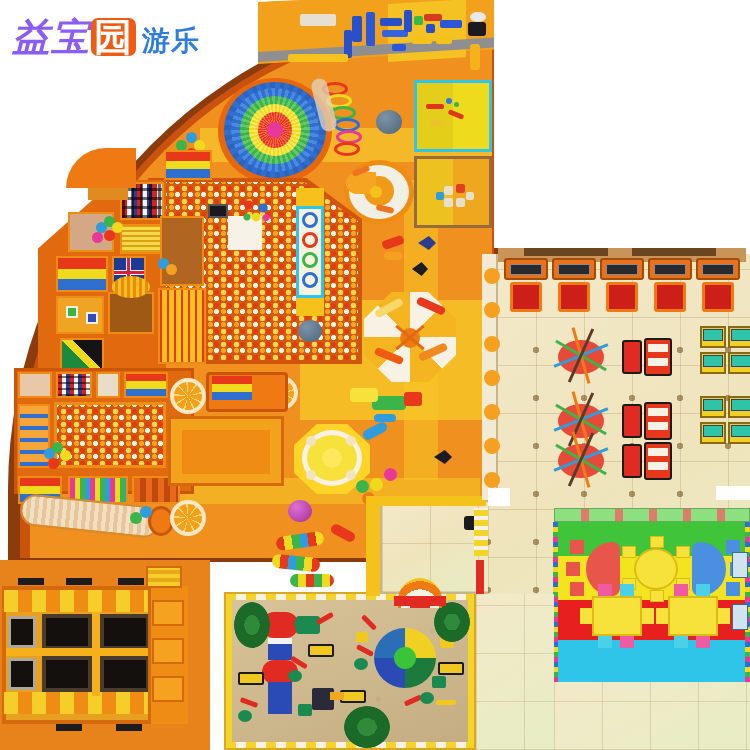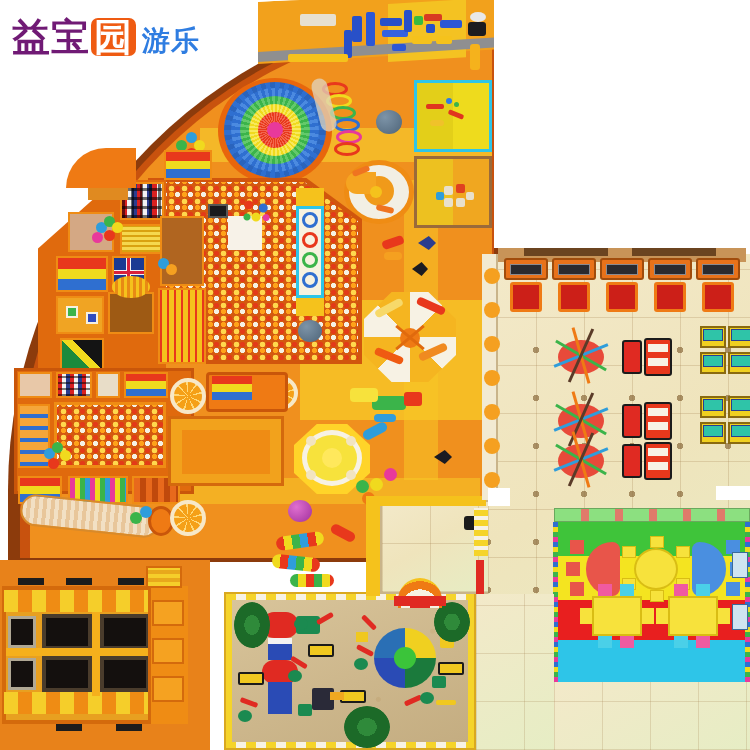--- a/index.html
+++ b/index.html
@@ -3,21 +3,21 @@
 <meta charset="utf-8">
 <title>Indoor Playground Floor Plan</title>
 <style>
   html,body{margin:0;padding:0;background:#ffffff;}
   body{font-family:"Liberation Sans","DejaVu Sans",sans-serif;}
   #stage{position:relative;width:750px;height:750px;overflow:hidden;background:#ffffff;}
 
   
   #logo{position:absolute;left:12px;top:18px;z-index:90;display:flex;align-items:center;}
   .logo-cn{font-family:"DejaVu Sans","Liberation Sans",sans-serif;font-weight:bold;font-size:38px;letter-spacing:1px;line-height:1;}
-  .logo-main{color:#701a75;}
+  .logo-main{color:#8b5cf6;font-style:italic;}
   .logo-box{display:inline-block;background:#ef5b12;color:#ffffff;border-radius:7px;padding:0 3px;margin-left:1px;}
   .logo-sub{color:#2f7de1;font-size:28px;margin-left:6px;position:relative;top:4px;}
 
   
   .blk{position:absolute;box-sizing:border-box;}
   .rnd{border-radius:50%;}
   .floor-tile{
     background:
       repeating-linear-gradient(0deg,rgba(150,110,60,.22) 0 1px,transparent 1px 48px),
       repeating-linear-gradient(90deg,rgba(150,110,60,.22) 0 1px,transparent 1px 48px),

